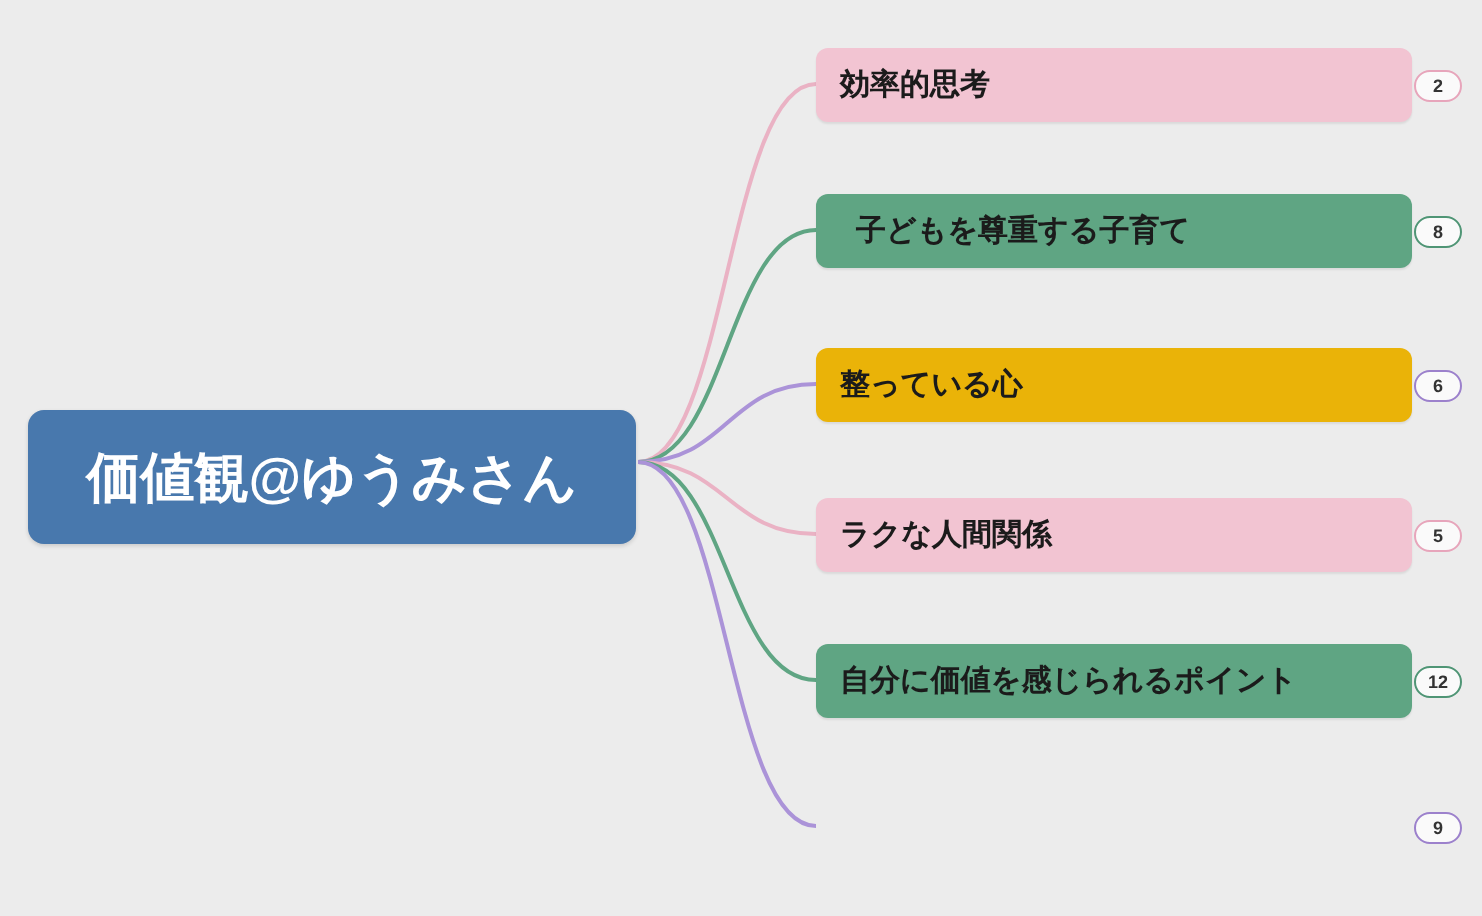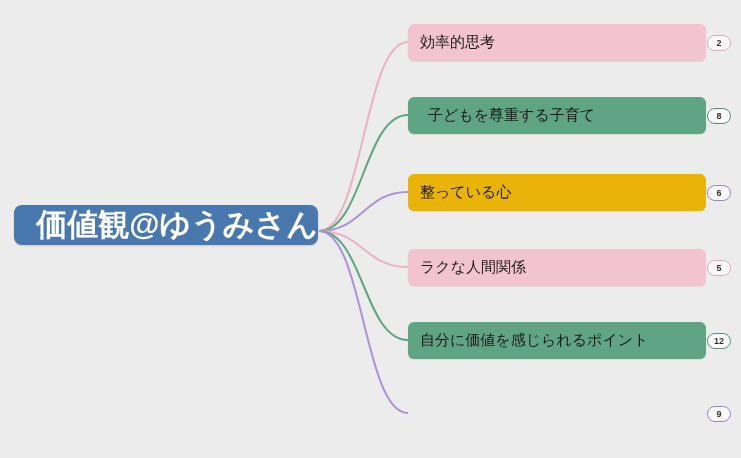--- a/index.html
+++ b/index.html
@@ -21,40 +21,40 @@
     pointer-events:none;
   }
   .connectors path{fill:none;stroke-width:2px;}
   .stroke-pink{stroke:#eab2c4;}
   .stroke-green{stroke:#5fa583;}
   .stroke-purple{stroke:#ab93d8;}
 
   .root-node{
     position:absolute;
     left:14px;top:205px;
-    width:304px;height:40px;
+    width:304px;height:67px;
     background:#4878ad;
     border-radius:8px;
-    display:flex;align-items:center;justify-content:flex-end;
+    display:flex;align-items:center;justify-content:center;
     color:#ffffff;
-    font-size:31px;
+    font-size:27px;
     font-weight:bold;
     cursor:pointer;
     box-shadow:0 1px 2px rgba(0,0,0,0.15);
   }
   .branch-node{
     position:absolute;
     left:408px;
     width:298px;height:37px;
     border-radius:6px;
     display:flex;align-items:center;
     padding:0 12px;
     box-sizing:border-box;
     font-size:15px;
-    font-weight:normal;
+    font-weight:bold;
     color:#1b1b1b;
     cursor:pointer;
     box-shadow:0 1px 1px rgba(0,0,0,0.08);
   }
   .fill-pink{background:#f2c4d2;}
   .fill-green{background:#5fa583;}
   .fill-purple{background:#eab308;}
 
   .node-1{top:24px;}
   .node-2{top:97px;padding-left:20px;}

